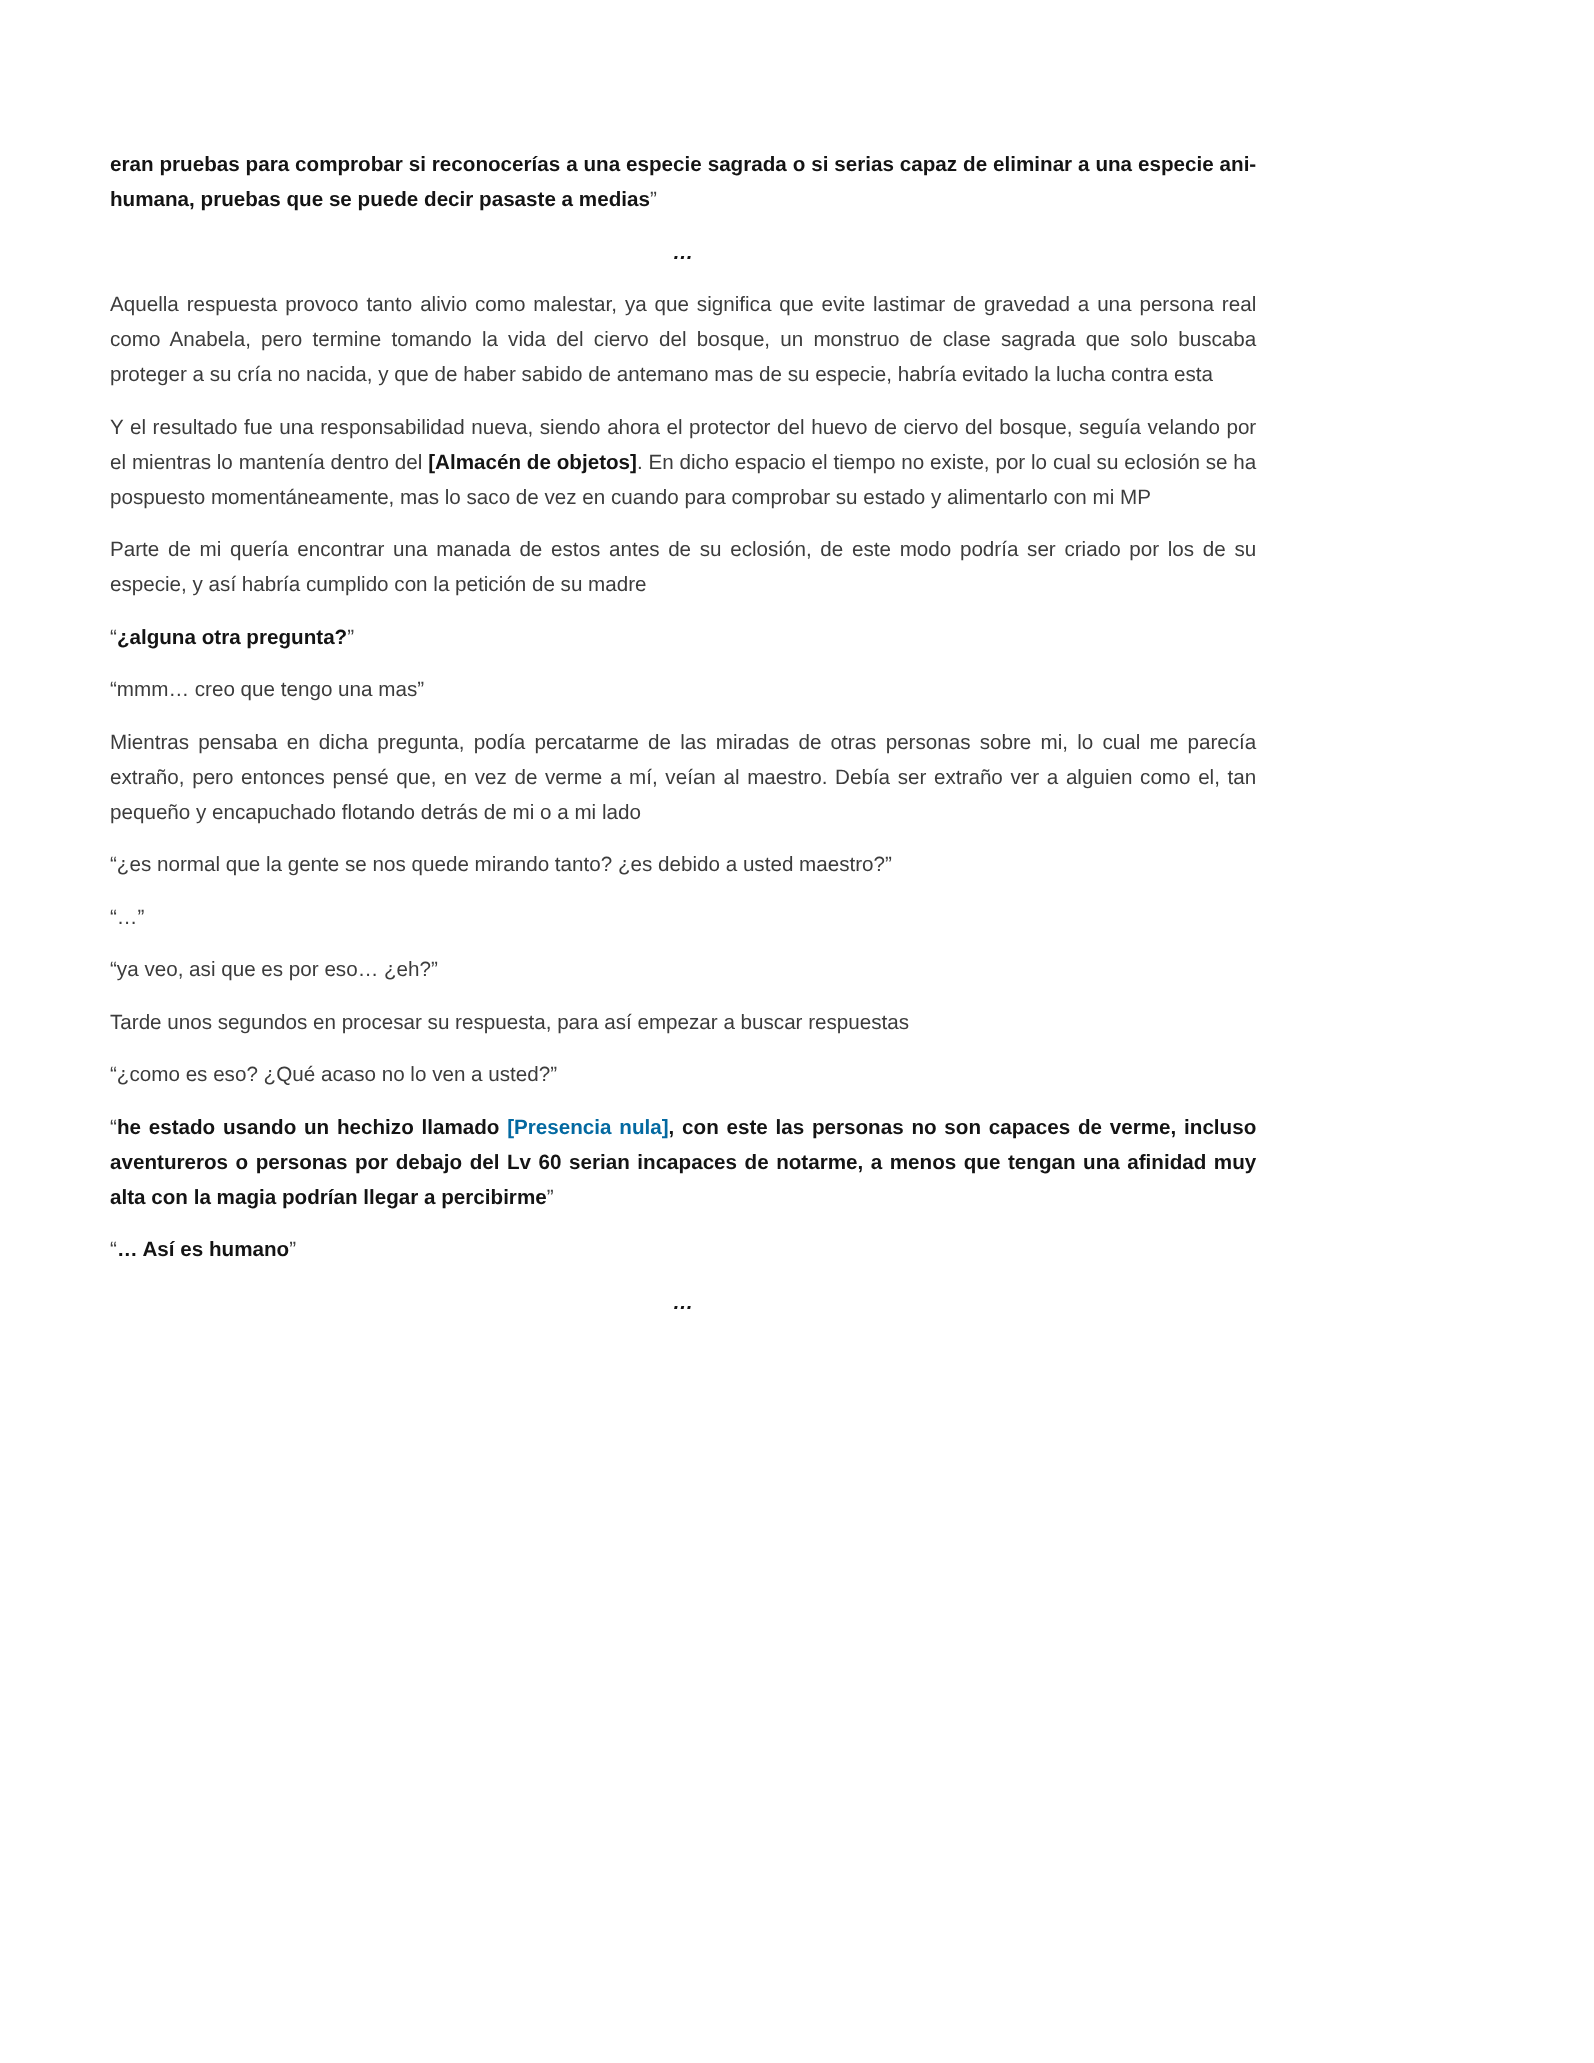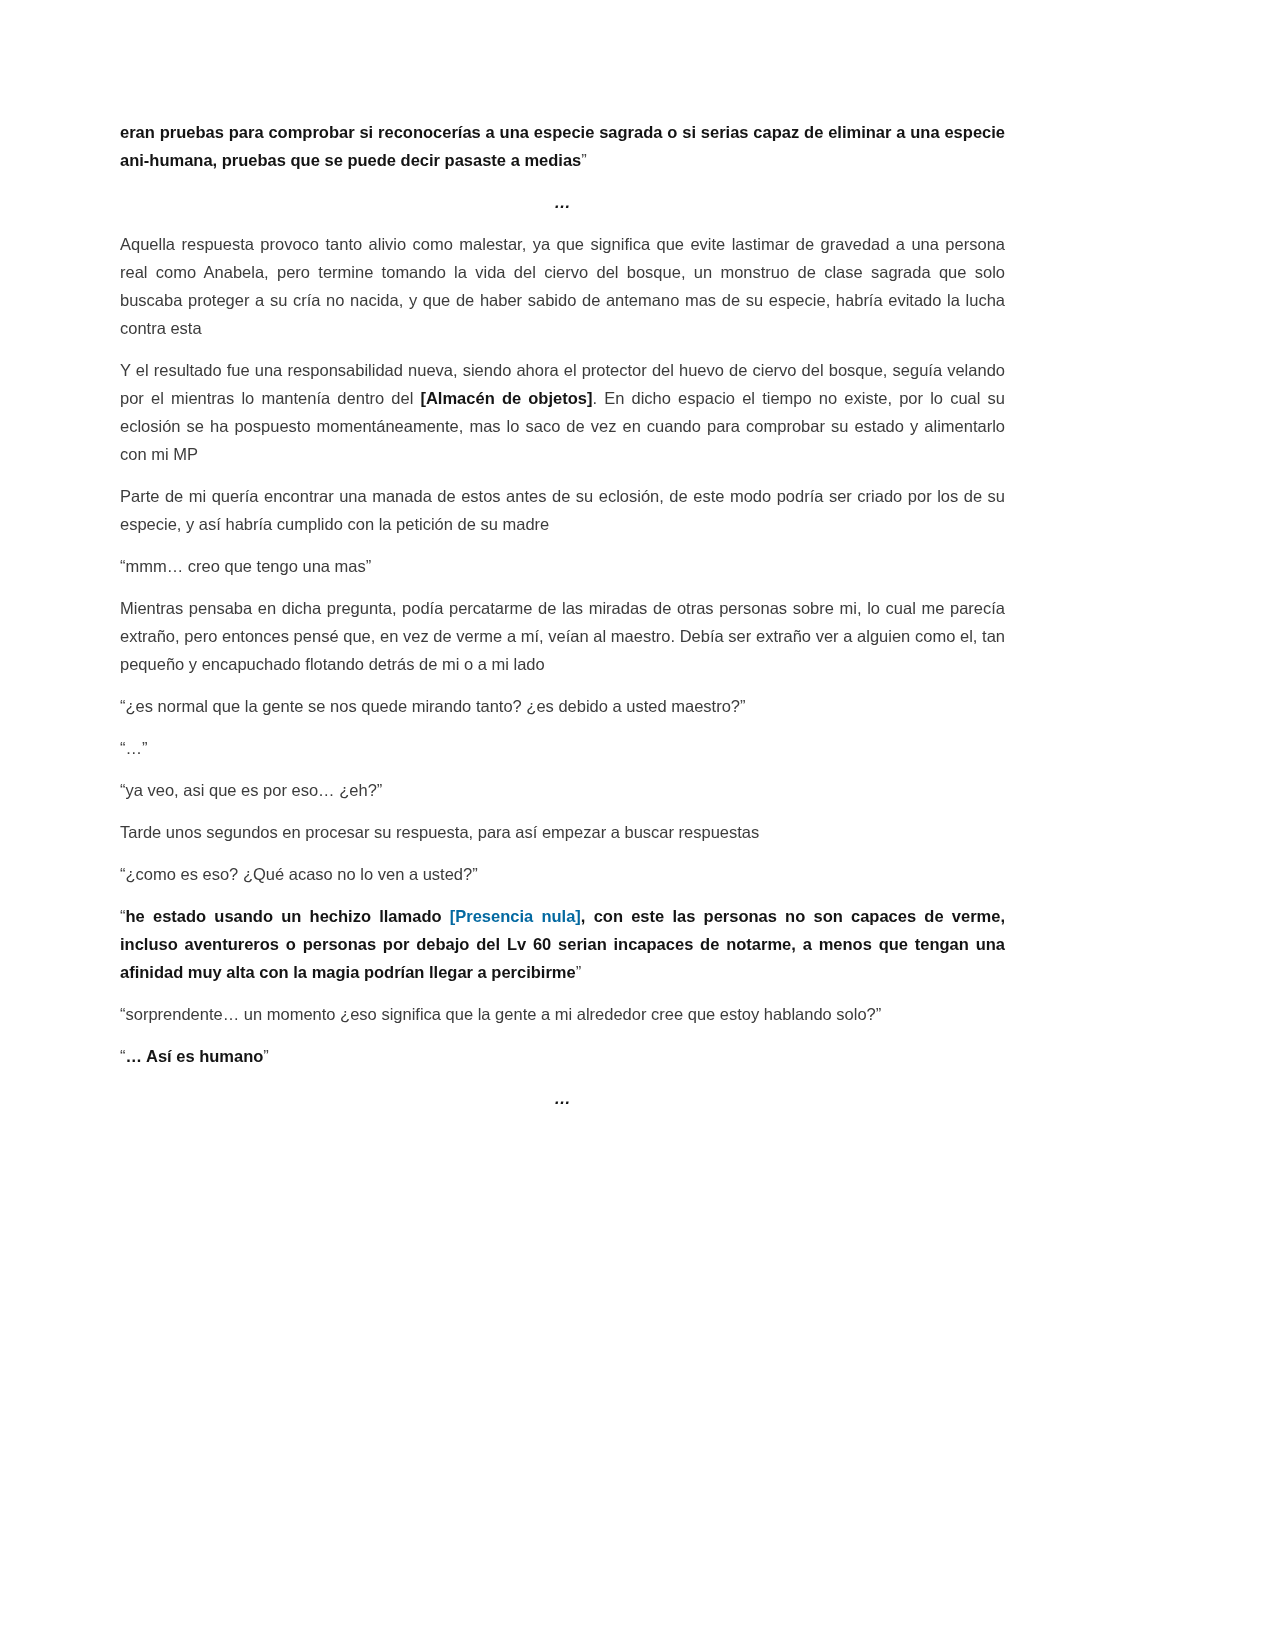--- a/index.html
+++ b/index.html
@@ -5,21 +5,21 @@
   html, body {
     margin: 0;
     padding: 0;
     background: #ffffff;
   }
   .page {
     width: 1275px;
     height: 1650px;
     box-sizing: border-box;
     background: #ffffff;
-    padding: 118px 270px 80px 120px;
+    padding: 118px 270px 80px 88px;
     font-family: "Liberation Sans", sans-serif;
     font-size: 16.5px;
     line-height: 28px;
     color: #3c3c3c;
     overflow: hidden;
   }
   p.para {
     margin: 0 0 14px 0;
   }
   .align-justify { text-align: justify; }
@@ -31,25 +31,25 @@
 </head>
 <body>
 
 <div class="page">
   <div>
       <p class="para align-justify"><span class="run-bold">eran pruebas para comprobar si reconocerías a una especie sagrada o si serias capaz de eliminar a una especie ani-humana, pruebas que se puede decir pasaste a medias</span><span>”</span></p>
       <p class="para align-center"><span class="run-bold run-italic">…</span></p>
       <p class="para align-justify"><span>Aquella respuesta provoco tanto alivio como malestar, ya que significa que evite lastimar de gravedad a una persona real como Anabela, pero termine tomando la vida del ciervo del bosque, un monstruo de clase sagrada que solo buscaba proteger a su cría no nacida, y que de haber sabido de antemano mas de su especie, habría evitado la lucha contra esta</span></p>
       <p class="para align-justify"><span>Y el resultado fue una responsabilidad nueva, siendo ahora el protector del huevo de ciervo del bosque, seguía velando por el mientras lo mantenía dentro del </span><span class="run-bold">[Almacén de objetos]</span><span>. En dicho espacio el tiempo no existe, por lo cual su eclosión se ha pospuesto momentáneamente, mas lo saco de vez en cuando para comprobar su estado y alimentarlo con mi MP</span></p>
       <p class="para align-justify"><span>Parte de mi quería encontrar una manada de estos antes de su eclosión, de este modo podría ser criado por los de su especie, y así habría cumplido con la petición de su madre</span></p>
+      <p class="para align-justify"><span>“</span><span class="run-bold">¿alguna otra pregunta?</span><span>”</span></p>
       <p class="para align-justify"><span>“mmm… creo que tengo una mas”</span></p>
       <p class="para align-justify"><span>Mientras pensaba en dicha pregunta, podía percatarme de las miradas de otras personas sobre mi, lo cual me parecía extraño, pero entonces pensé que, en vez de verme a mí, veían al maestro. Debía ser extraño ver a alguien como el, tan pequeño y encapuchado flotando detrás de mi o a mi lado</span></p>
       <p class="para align-justify"><span>“¿es normal que la gente se nos quede mirando tanto? ¿es debido a usted maestro?”</span></p>
       <p class="para align-justify"><span>“…”</span></p>
       <p class="para align-justify"><span>“ya veo, asi que es por eso… ¿eh?”</span></p>
       <p class="para align-justify"><span>Tarde unos segundos en procesar su respuesta, para así empezar a buscar respuestas</span></p>
       <p class="para align-justify"><span>“¿como es eso? ¿Qué acaso no lo ven a usted?”</span></p>
       <p class="para align-justify"><span>“</span><span class="run-bold">he estado usando un hechizo llamado </span><span class="run-bold run-purple">[Presencia nula]</span><span class="run-bold">, con este las personas no son capaces de verme, incluso aventureros o personas por debajo del Lv 60 serian incapaces de notarme, a menos que tengan una afinidad muy alta con la magia podrían llegar a percibirme</span><span>”</span></p>
-      <p class="para align-justify"><span>“sorprendente… un momento ¿eso significa que la gente a mi alrededor cree que estoy hablando solo?”</span></p>
       <p class="para align-justify"><span>“</span><span class="run-bold">… Así es humano</span><span>”</span></p>
       <p class="para align-center"><span class="run-bold run-italic">…</span></p>
     </div>
 </div>
 
 </body></html>

